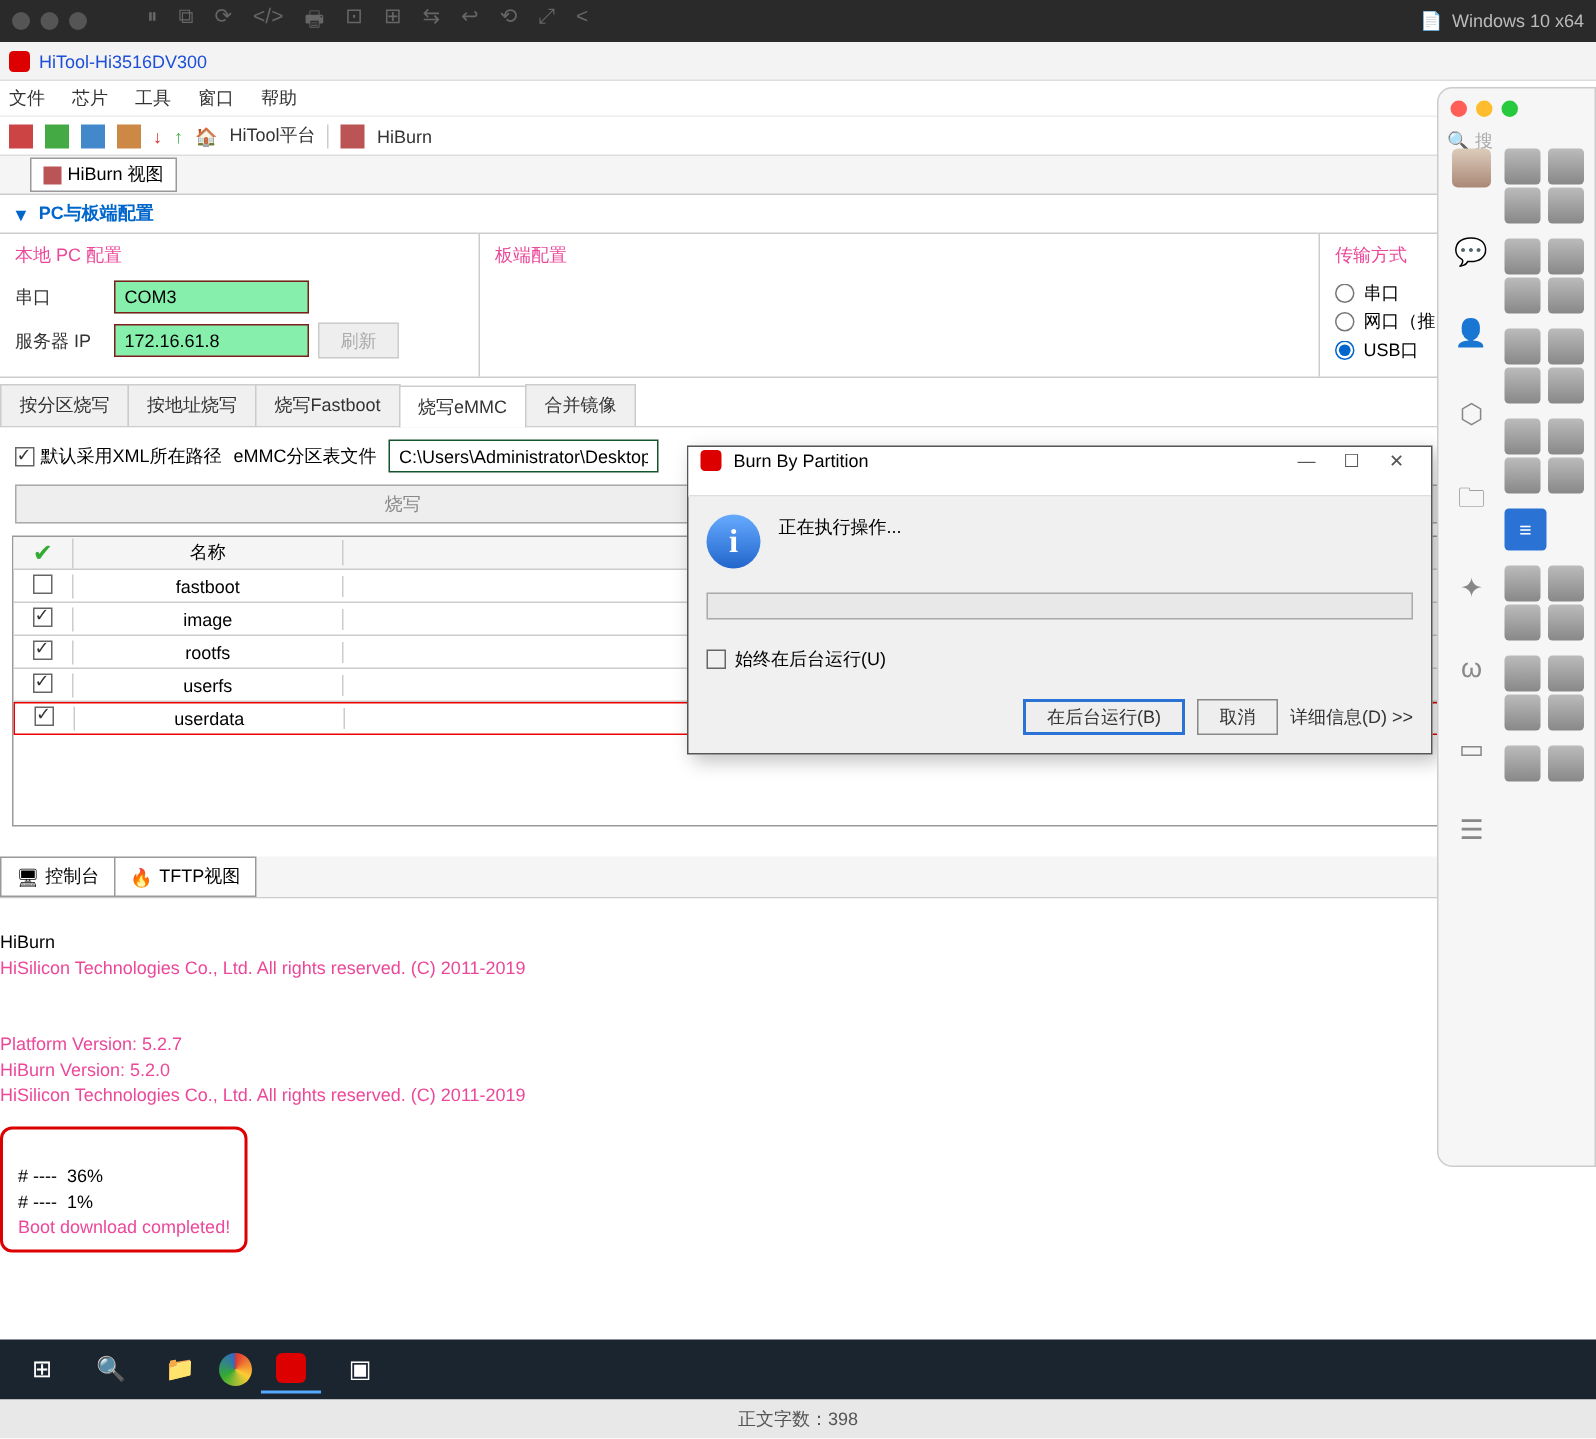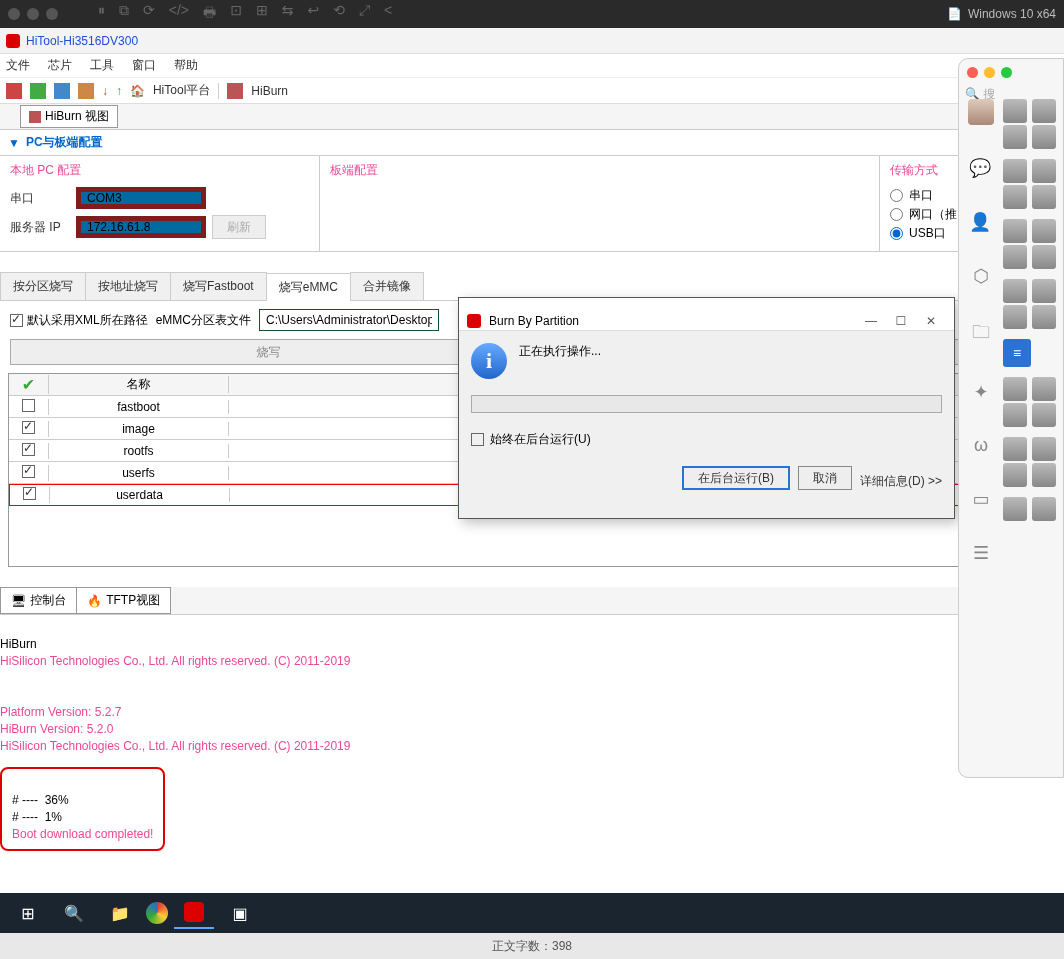--- a/index.html
+++ b/index.html
@@ -23,27 +23,27 @@
 .section-hdr{height:26px;background:#fff;display:flex;align-items:center;padding:0 8px;color:#0066cc;font-weight:bold;border-bottom:1px solid #ccc}
 .section-hdr .tri{color:#0066cc;margin-right:6px}
 .config-row{display:flex;border-bottom:1px solid #ccc;background:#fff}
 .panel{padding:6px 10px;border-right:1px solid #ccc}
 .panel.local{width:320px}
 .panel.remote{width:560px}
 .panel.trans{flex:1;border-right:none}
 .panel-title{font-weight:normal;margin-bottom:8px;color:#ec4899}
 .cfg-line{display:flex;align-items:center;gap:6px;margin-bottom:6px}
 .cfg-label{width:60px;color:#333}
-.cfg-input{border:5px solid #7f1d1d;background:#0369a1;padding:2px 6px;height:22px;width:130px}
+.cfg-input{border:1px solid #7f1d1d;background:#86efac;padding:2px 6px;height:22px;width:130px}
 .ip-input{border:1px solid #aaa;background:#fff;padding:2px 6px;height:22px;width:130px;font-family:monospace}
 .btn{border:1px solid #888;background:#eee;padding:2px 14px;height:24px;color:#333;cursor:pointer}
 .btn.disabled{color:#aaa;border-color:#ccc}
 .radio-line{display:flex;align-items:center;gap:6px;margin-bottom:2px}
 .radio-line input{accent-color:#0066cc}
-.tabs2{display:flex;border-bottom:1px solid #ccc;background:#fff;margin-top:20px}
+.tabs2{display:flex;border-bottom:1px solid #ccc;background:#fff;margin-top:4px}
 .tabs2 .t{padding:5px 12px;border:1px solid #ccc;border-bottom:none;background:#f0f0f0;margin-right:-1px;color:#333;cursor:pointer}
 .tabs2 .t.active{background:#fff;position:relative;top:1px}
 .xml-line{display:flex;align-items:center;gap:8px;padding:8px 10px;background:#fff}
 .xml-line input[type=text]{border:1px solid #14532d;padding:2px 6px;height:22px;width:180px}
 .btn-row{display:flex;gap:10px;padding:0 10px 8px}
 .big-btn{flex:1;border:1px solid #aaa;background:#eee;height:26px;color:#888}
 .ptable{margin:0 8px;border:1px solid #999;background:#fff}
 .ptable .prow{display:flex;border-bottom:1px solid #ccc;height:22px;align-items:center}
 .ptable .pcol-chk{width:40px;text-align:center;border-right:1px solid #ccc}
 .ptable .pcol-name{width:180px;text-align:center;border-right:1px solid #ccc}
@@ -53,29 +53,29 @@
 .check-green{color:#3a3;font-size:16px}
 .chk{width:13px;height:13px;border:1px solid #666;display:inline-block;position:relative}
 .chk.on::after{content:"✓";position:absolute;top:-3px;left:0;color:#333;font-size:12px}
 .console-tabs{display:flex;border-bottom:1px solid #ccc;margin-top:20px;background:#f5f5f5}
 .console-tabs .ct{padding:4px 10px;border:1px solid #999;background:#fff;margin-right:-1px;display:flex;align-items:center;gap:4px}
 .console{padding:4px 0;font-family:"Courier New",monospace;font-size:13px;line-height:17px;background:#fff;white-space:pre}
 .console .nav{color:#ec4899}
 .console .red{color:#000000}
 .red-box{border:2px solid #d00;border-radius:8px;padding:6px 10px;display:inline-block;margin-top:12px}
 .dialog{position:absolute;top:297px;left:458px;width:497px;background:#f0f0f0;border:1px solid #555;box-shadow:4px 4px 12px rgba(0,0,0,.25);z-index:50}
-.dlg-title{height:28px;background:#fff;display:flex;align-items:flex-start;padding:16px 8px;border-bottom:1px solid #ddd}
+.dlg-title{height:28px;background:#fff;display:flex;align-items:flex-end;padding:16px 8px;border-bottom:1px solid #ddd}
 .dlg-title .red-icon{width:14px;height:14px;background:#d00;border-radius:3px;margin-right:8px}
 .dlg-title .spacer{flex:1}
 .dlg-title .wbtn{width:30px;text-align:center;color:#555;cursor:pointer}
 .dlg-body{padding:12px;display:flex;gap:12px;align-items:flex-start}
 .info-icon{width:36px;height:36px;border-radius:50%;background:linear-gradient(#6af,#26c);color:#fff;display:flex;align-items:center;justify-content:center;font-size:22px;font-weight:bold;font-family:Georgia}
 .progress{height:18px;border:1px solid #aaa;background:#e8e8e8;margin:4px 12px 0}
 .dlg-chk{padding:18px 12px 10px;display:flex;align-items:center;gap:6px}
-.dlg-btns{display:flex;justify-content:flex-end;gap:8px;padding:8px 12px 28px;align-items:flex-end}
+.dlg-btns{display:flex;justify-content:flex-end;gap:8px;padding:8px 12px 12px;align-items:center}
 .dlg-btns .btn.primary{border:2px solid #2a72d4}
 .dlg-btns .detail{color:#333;cursor:pointer}
 .taskbar{position:absolute;bottom:26px;left:0;width:100%;height:40px;background:#1a2530;display:flex;align-items:center;padding:0 8px;gap:6px}
 .taskbar .tbitem{width:40px;height:32px;display:flex;align-items:center;justify-content:center;color:#fff;font-size:16px}
 .taskbar .tbitem.sel{border-bottom:2px solid #5af}
 .statusbar{position:absolute;bottom:0;left:0;width:100%;height:26px;background:#e8e8e8;display:flex;align-items:center;padding:0 10px;color:#555;justify-content:center}
 .mac-panel{position:absolute;top:58px;right:0;width:106px;height:720px;background:#f6f6f6;border:1px solid #ccc;border-radius:10px 0 0 10px;z-index:60}
 .mac-traffic{display:flex;gap:6px;padding:8px}
 .mac-traffic span{width:11px;height:11px;border-radius:50%}
 .mac-traffic .r{background:#ff5f56}.mac-traffic .y{background:#ffbd2e}.mac-traffic .g{background:#27c93f}

